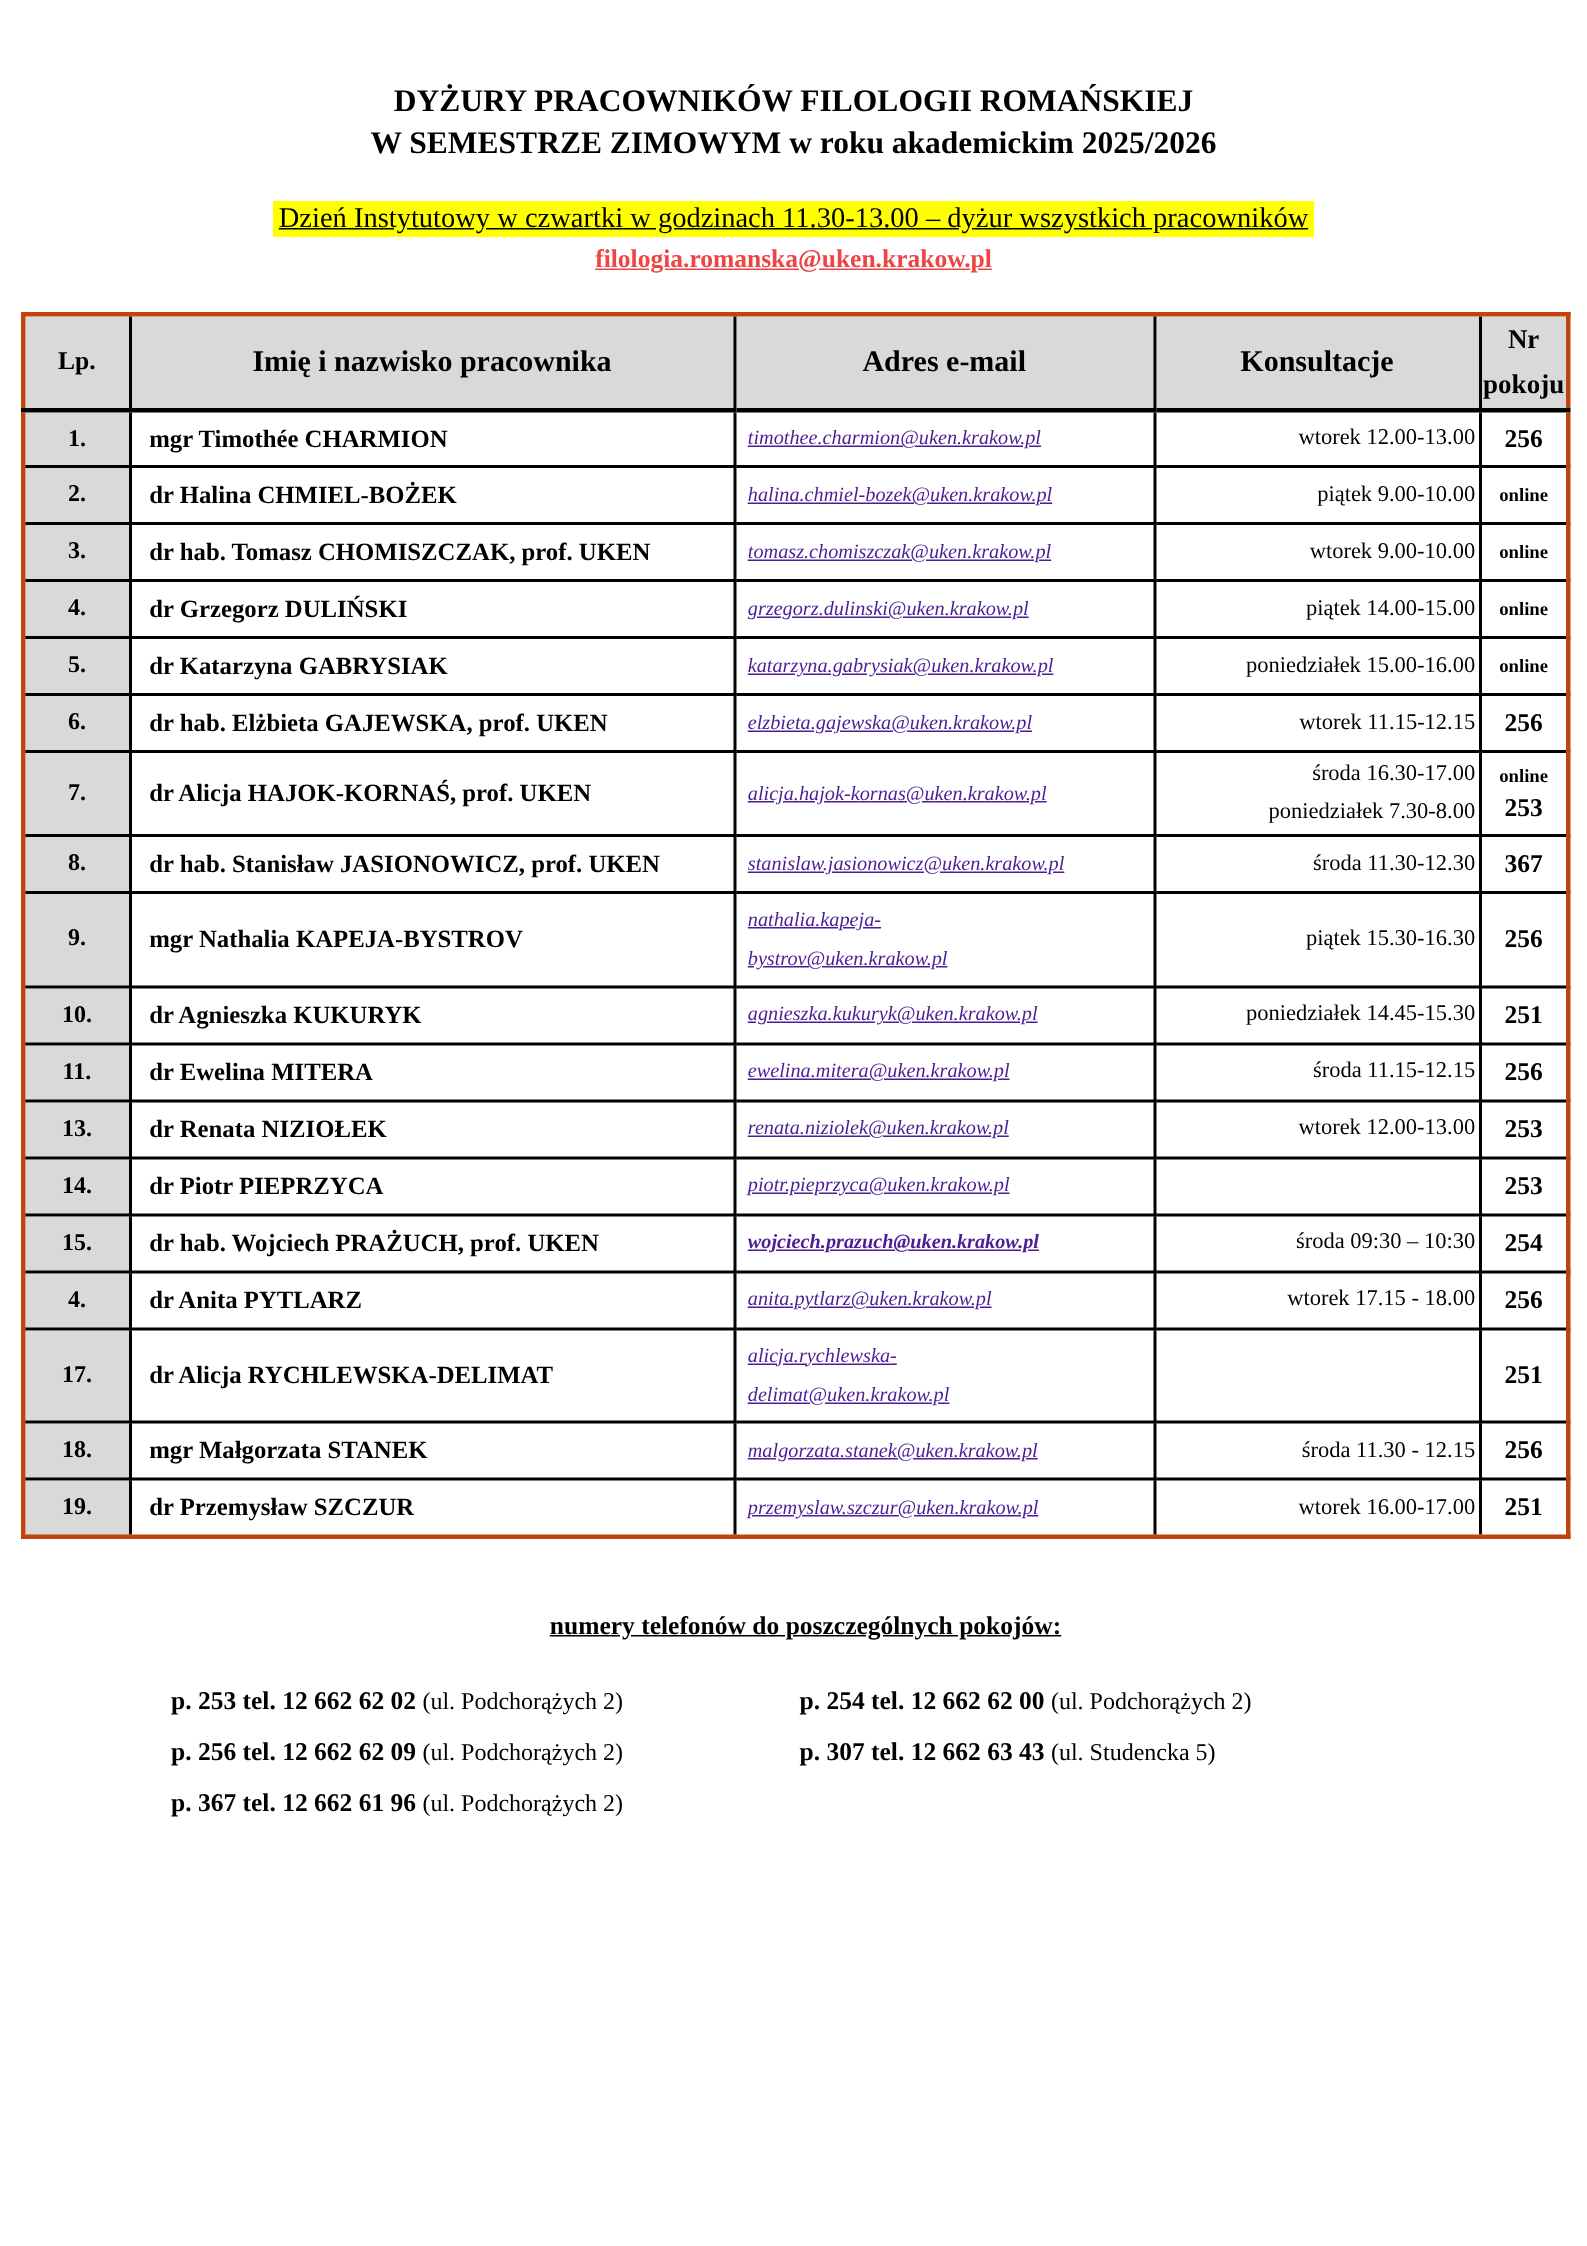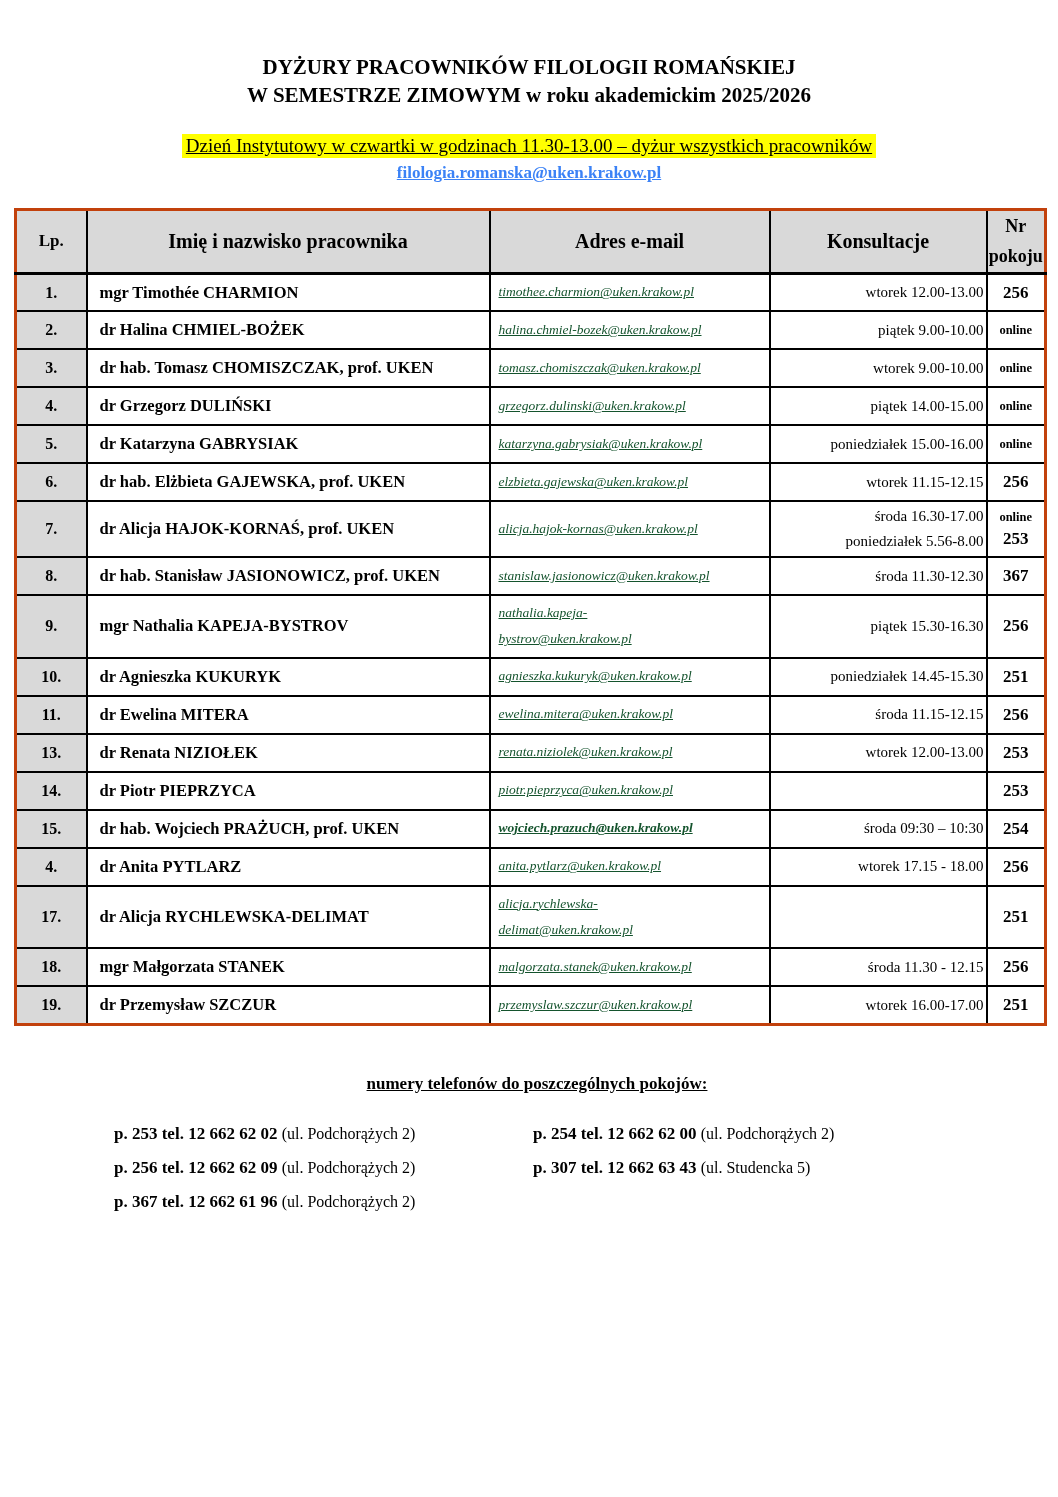--- a/index.html
+++ b/index.html
@@ -24,21 +24,21 @@
     display: inline-block;
     background: #FFFF00;
     font-size: 19px;
     text-decoration: underline;
     padding: 1px 4px;
   }
   .dept-email-line { margin-top: 5px; }
   .dept-email {
     font-size: 17px;
     font-weight: bold;
-    color: #3b82f6;
+    color: #ef4444;
     text-decoration: underline;
   }
 
   
   .staff-table-wrap { margin: 25px 14px 0 14px; }
   table.staff {
     width: 1030px;
     border-collapse: collapse;
     table-layout: fixed;
     border: 3px solid #c2410c;
@@ -72,21 +72,21 @@
     font-weight: bold;
     font-size: 16.5px;
   }
   td.c-email {
     text-align: left;
     padding: 4px 4px 4px 8px;
   }
   .email-link {
     display: block;
     font-style: italic;
-    color: #14532d;
+    color: #4c1d95;
     text-decoration: underline;
     font-size: 13.5px;
     line-height: 1.95;
   }
   .email-link.bold { font-weight: bold; }
   td.c-consult {
     text-align: right;
     font-size: 15px;
     padding: 2px;
     border-radius: 12px;
@@ -233,21 +233,21 @@
           </td>
   </tr>
         <tr>
     <td class="c-lp">7.</td>
     <td class="c-name">dr Alicja HAJOK-KORNAŚ, prof. UKEN</td>
     <td class="c-email">
             <span class="email-link">alicja.hajok-kornas@uken.krakow.pl</span>
           </td>
     <td class="c-consult">
             <div class="consult-line">środa 16.30-17.00</div>
-            <div class="consult-line">poniedziałek 5.56-8.00</div>
+            <div class="consult-line">poniedziałek 7.30-8.00</div>
           </td>
     <td class="c-room">
             <div class="room-online">online</div>
             <div class="room-num">253</div>
           </td>
   </tr>
         <tr>
     <td class="c-lp">8.</td>
     <td class="c-name">dr hab. Stanisław JASIONOWICZ, prof. UKEN</td>
     <td class="c-email">

